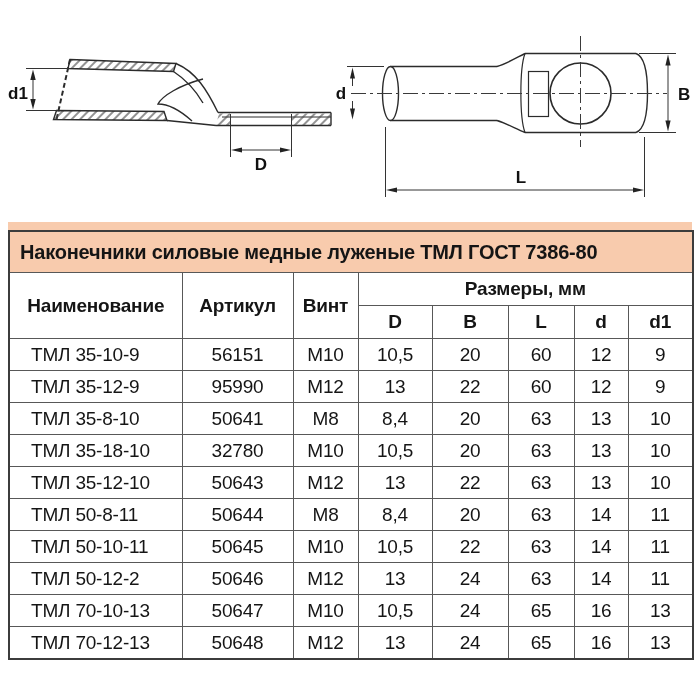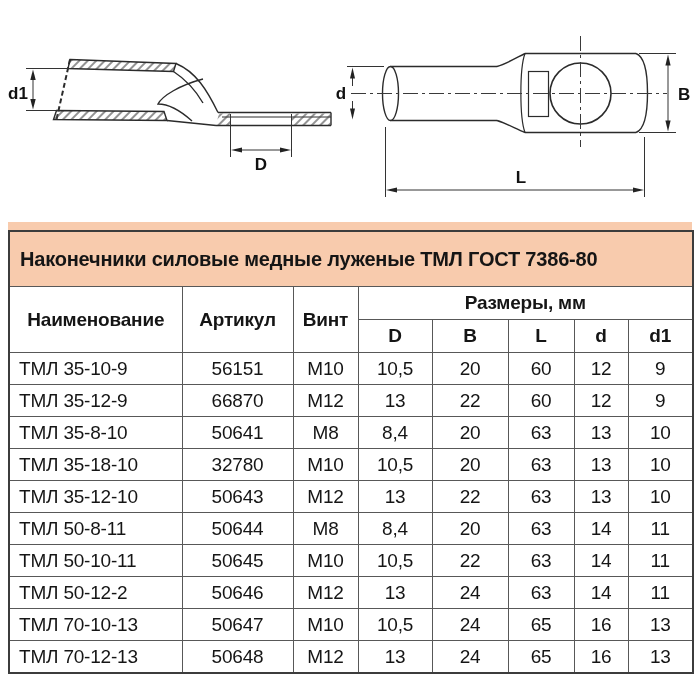--- a/index.html
+++ b/index.html
@@ -3,23 +3,23 @@
 <meta charset="utf-8">
 <style>
   html,body{margin:0;padding:0;background:#fff;}
   body{width:700px;height:700px;font-family:"Liberation Sans",sans-serif;}
   .canvas{position:relative;width:700px;height:700px;background:#fff;overflow:hidden;}
   .drawing-svg{position:absolute;left:0;top:0;}
   .top-strip{position:absolute;left:8px;top:222px;width:684px;height:8px;}
   table.spec{position:absolute;left:8px;top:230px;width:684px;border-collapse:collapse;table-layout:fixed;color:#151515;}
   table.spec{border:2px solid #3c3c3c;}
   td{border:1px solid #585858;text-align:center;vertical-align:middle;font-size:19px;padding:0;letter-spacing:-0.2px;overflow:hidden;white-space:nowrap;}
-  tr.title-row td{font-weight:bold;font-size:20px;text-align:left;padding:13px 10px;height:28px;}
+  tr.title-row td{font-weight:bold;font-size:20px;text-align:left;padding:6px 10px;height:28px;}
   tr.hdr1 td, tr.hdr2 td{font-weight:bold;height:32px;}
-  td.name-col{text-align:left;padding-left:9px;}
+  td.name-col{text-align:left;padding-left:21px;}
   tr.data-row td{height:31px;}
   .dim-label{font-weight:bold;font-size:17px;fill:#111;}
 </style>
 </head>
 <body>
 
 <div class="canvas">
 
   <svg class="drawing-svg" width="700" height="218" viewBox="0 0 700 218">
     <defs>
@@ -145,21 +145,21 @@
         <td>56151</td>
         <td>M10</td>
         <td>10,5</td>
         <td>20</td>
         <td>60</td>
         <td>12</td>
         <td>9</td>
       </tr>
       <tr class="data-row">
         <td class="name-col">ТМЛ 35-12-9</td>
-        <td>66870</td>
+        <td>95990</td>
         <td>M12</td>
         <td>13</td>
         <td>22</td>
         <td>60</td>
         <td>12</td>
         <td>9</td>
       </tr>
       <tr class="data-row">
         <td class="name-col">ТМЛ 35-8-10</td>
         <td>50641</td>

